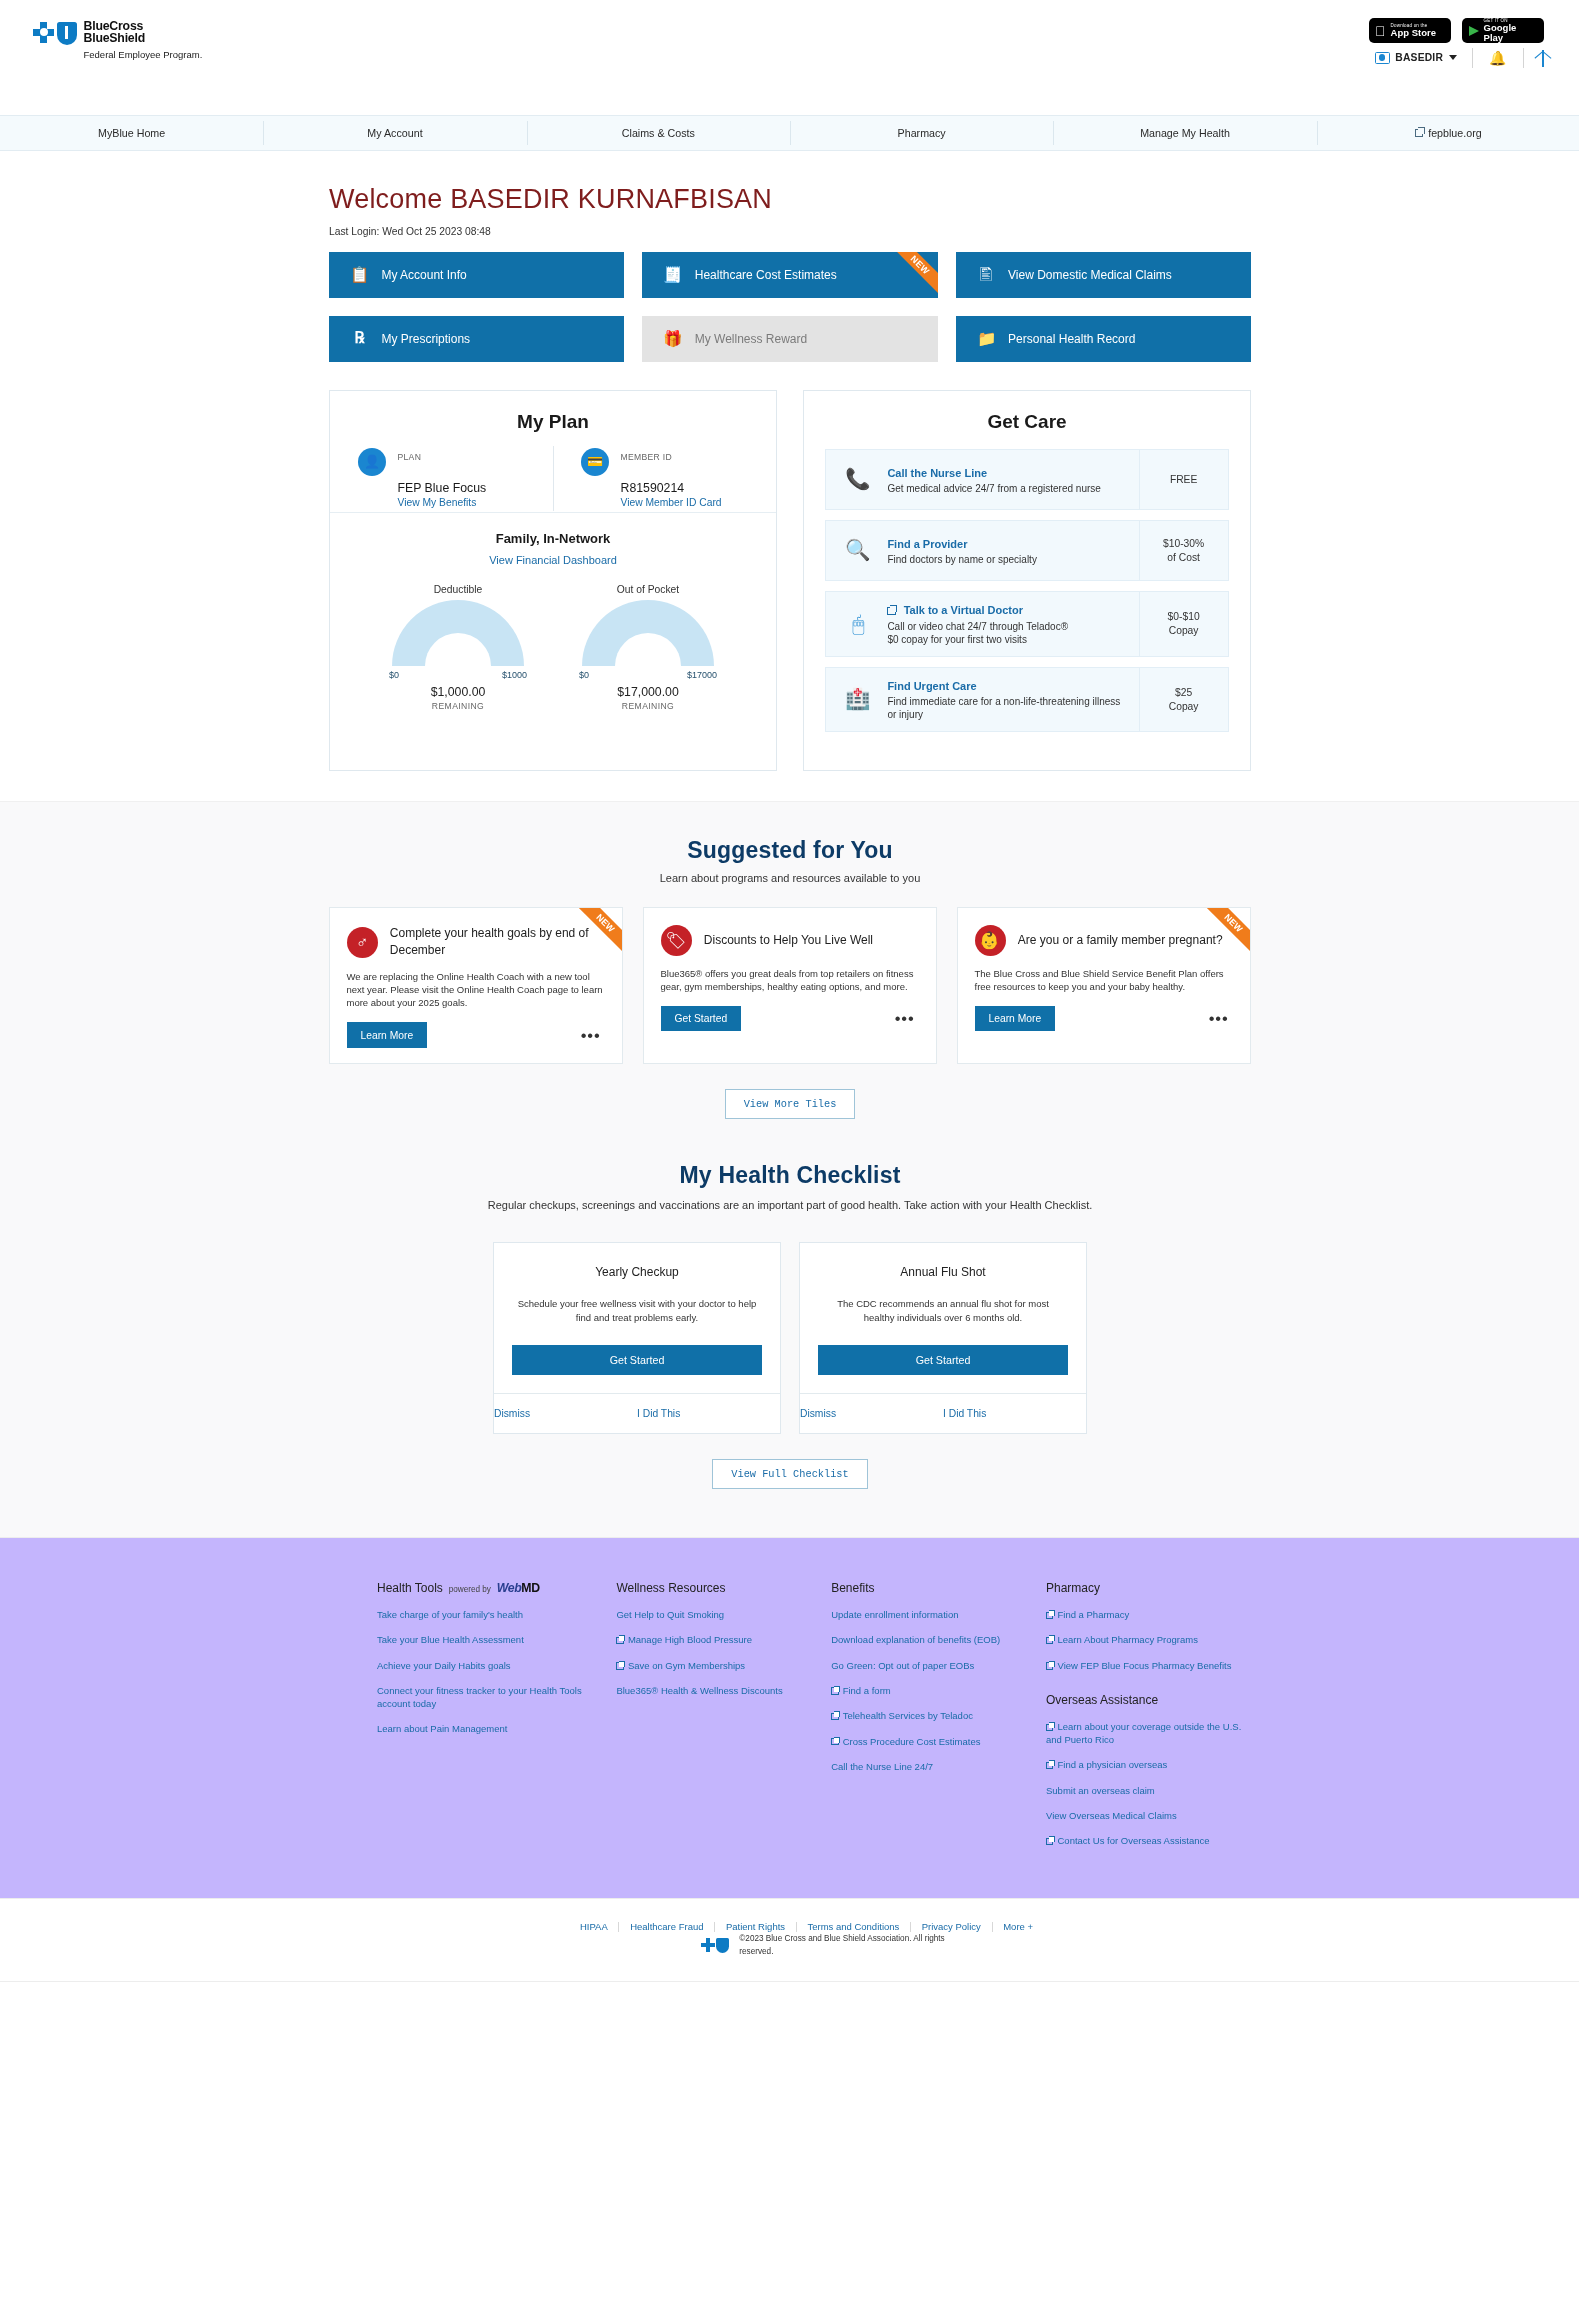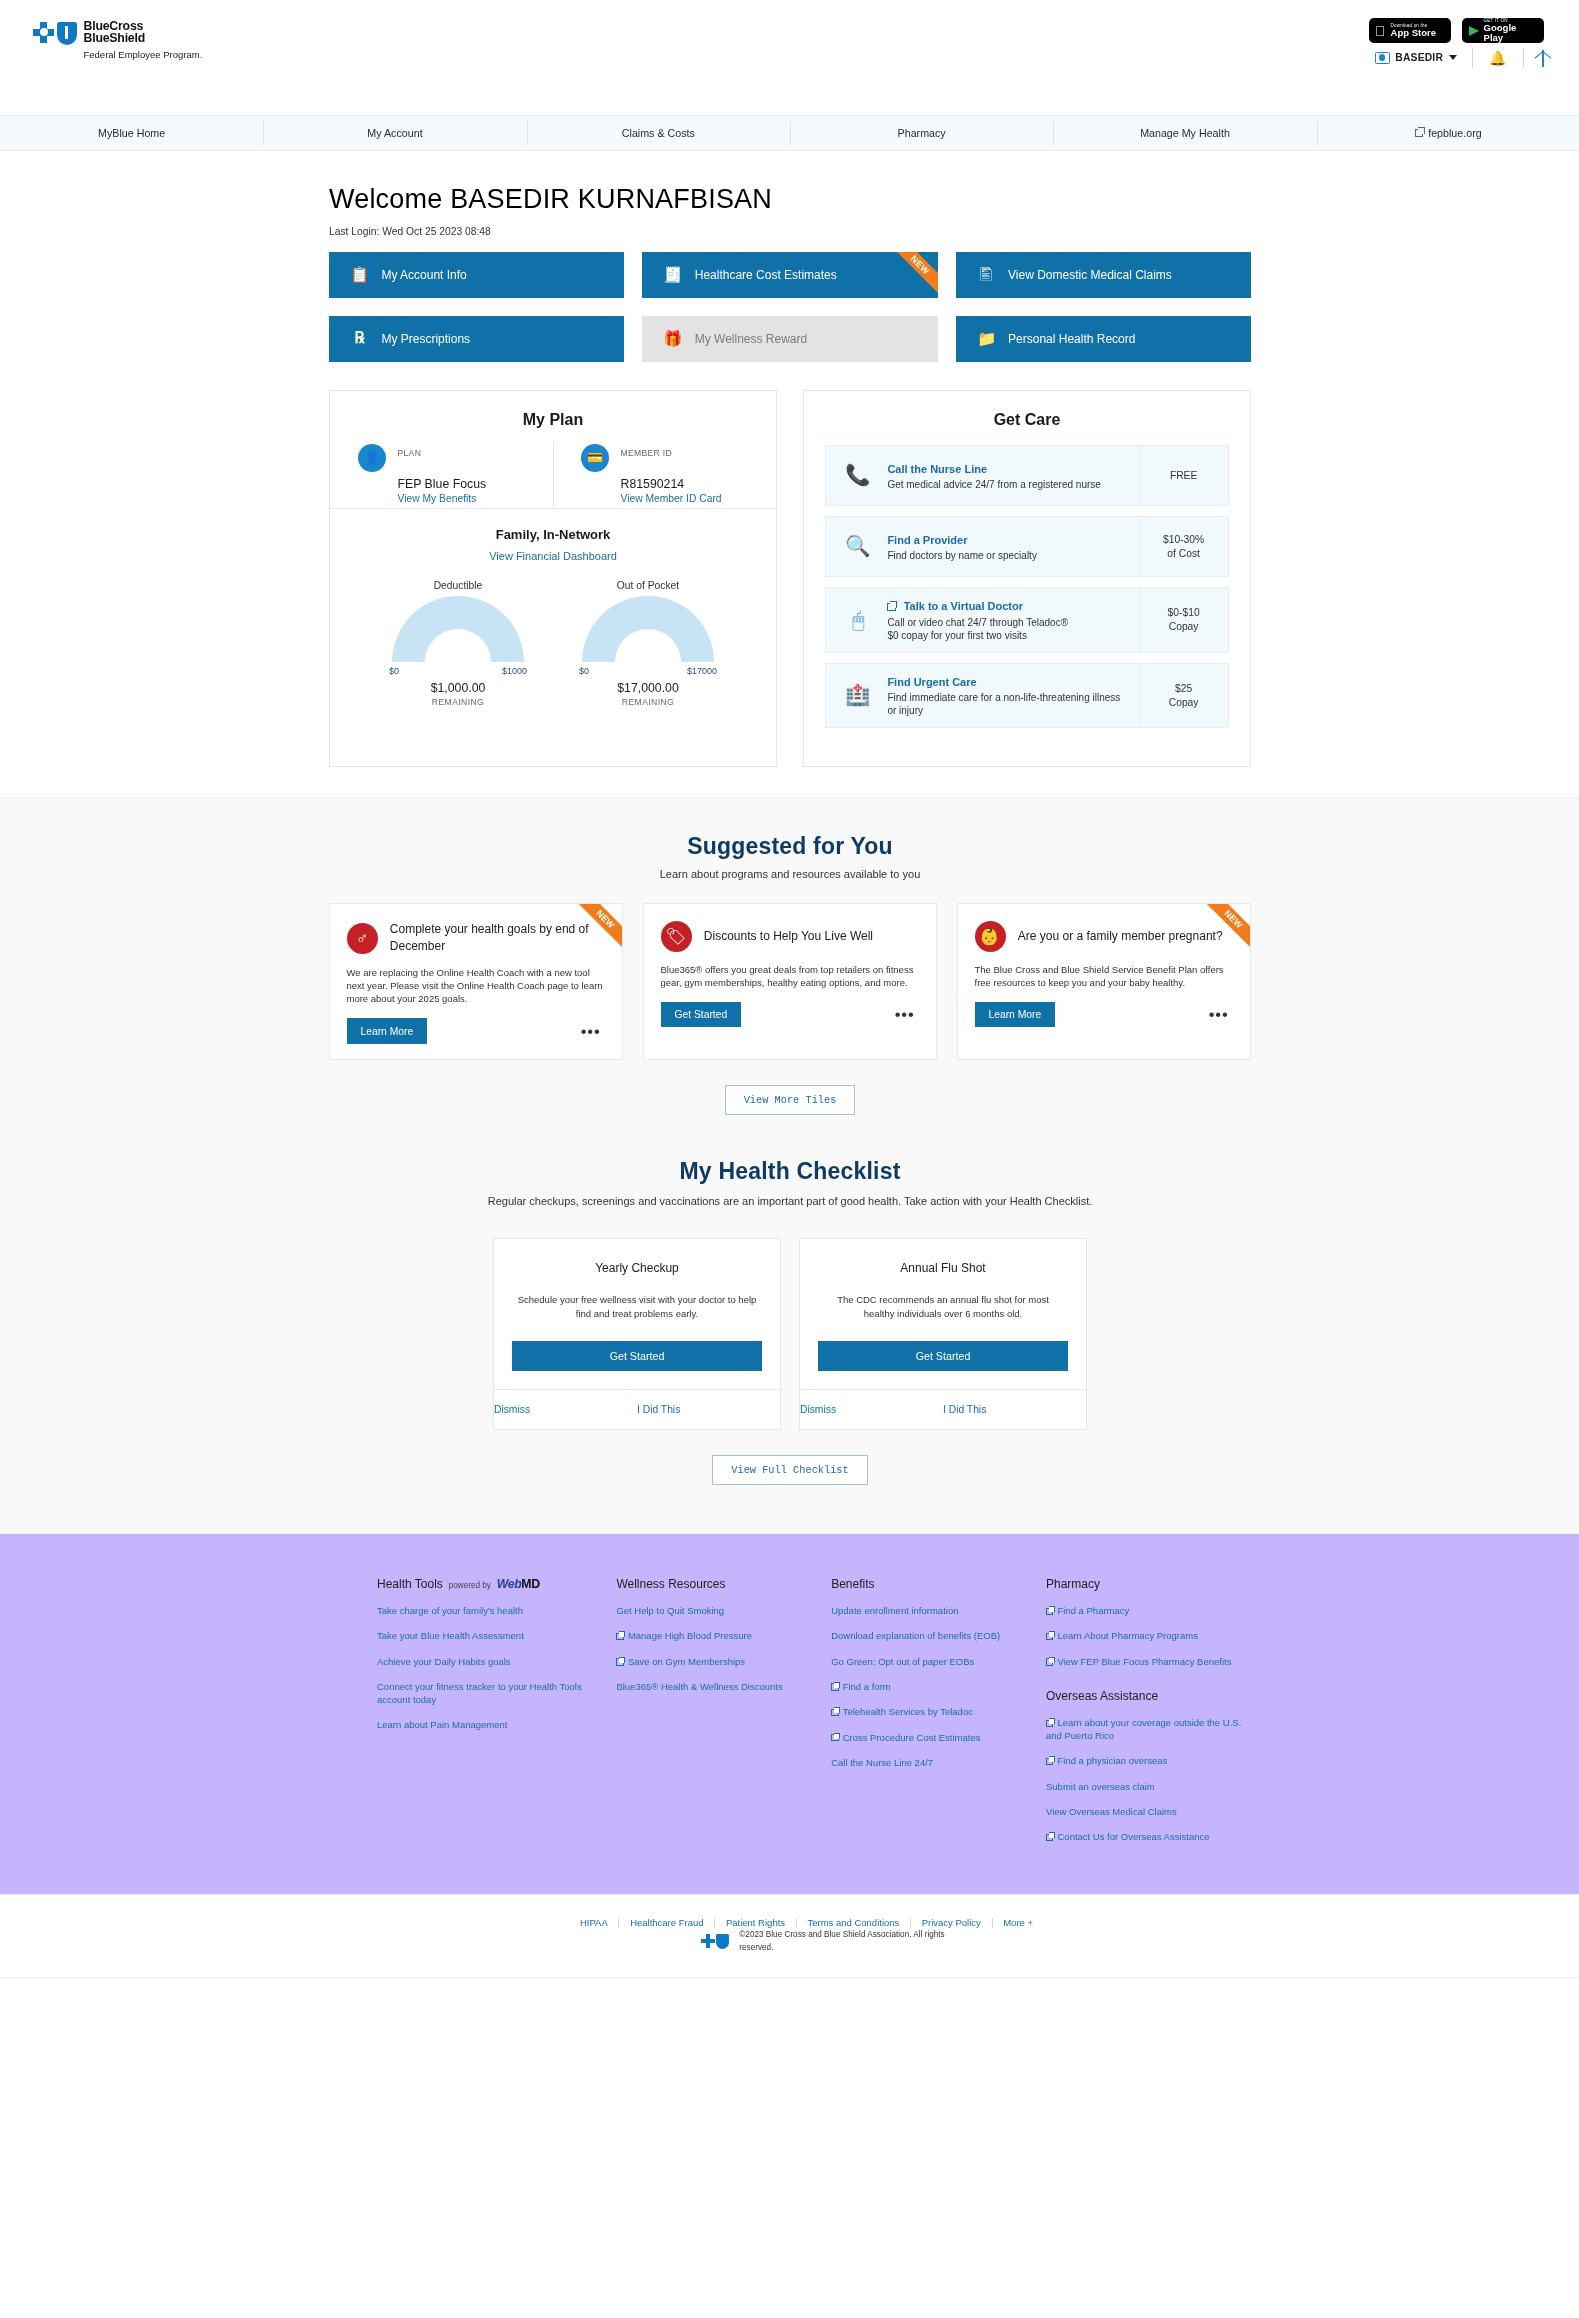--- a/index.html
+++ b/index.html
@@ -52,36 +52,36 @@
   .mainnav { display:flex; background:#f4fafd; border-top:0.8px solid #e2ecf2; border-bottom:0.8px solid #e2ecf2; height:36px; }
   .mainnav .navitem { flex:1; display:flex; align-items:center; justify-content:center;
       font-size:10.7px; color:#2a2a2a; position:relative; cursor:pointer; }
   .mainnav .navitem + .navitem:before { content:""; position:absolute; left:0; top:5px; bottom:5px; width:0.8px; background:#dbe7ee;}
   .ext-ic { display:inline-block; width:8.2px; height:8.2px; border:1.2px solid #4a6a80; margin-right:5px; position:relative; vertical-align:-0.8px;}
   .ext-ic:after { content:""; position:absolute; right:-2.5px; top:-2.5px; width:5.8px; height:5.8px;
       border-top:1.2px solid #4a6a80; border-right:1.2px solid #4a6a80; background:#f4fafd;}
 
   
   .wrap { width:922px; margin:0 auto; }
-  .welcome { font-size:27px; font-weight:normal; color:#000000; padding-top:33px; letter-spacing:0.2px;}
+  .welcome { font-size:27px; font-weight:normal; color:#7f1d1d; padding-top:33px; letter-spacing:0.2px;}
   .lastlogin { font-size:10.3px; color:#333; margin-top:10.7px; }
 
   
   .tiles { display:grid; grid-template-columns:repeat(3,1fr); gap:18px 18px; margin-top:15px; }
   .tile { background:#1070a8; color:#fff; height:46px; display:flex; align-items:center;
       padding-left:21.4px; gap:13px; font-size:12px; position:relative; overflow:hidden; cursor:pointer;}
   .tile.disabled { background:#e3e3e3; color:#7b7b7b; }
   .tile .ic { font-size:15.6px; line-height:1; width:18px; text-align:center;}
   .ribbon { position:absolute; right:-25.5px; top:6.6px; width:86px; background:#f07c1b; color:#fff;
       font-size:9px; font-weight:bold; text-align:center; transform:rotate(45deg); line-height:14px; letter-spacing:0.4px;}
 
   
   .cards2 { display:grid; grid-template-columns:1fr 1fr; gap:26px; margin-top:28px; padding-bottom:30px;}
   .card { border:0.8px solid #dfe8ee; background:#fff; }
-  .card-title { text-align:center; font-size:16px; font-weight:bold; color:#1a1a1a; padding:20px 0 15px;}
+  .card-title { text-align:center; font-size:19px; font-weight:bold; color:#1a1a1a; padding:20px 0 15px;}
 
   .plan-row { display:flex; border-bottom:0.8px solid #e6eef3; padding:0 0 4px 0;justify-content:center; }
   .plan-half { flex:1; display:flex; gap:11.5px; padding-left:28px; position:relative;}
   .plan-half + .plan-half:before { content:""; position:absolute; left:0; top:-1.6px; bottom:-3.3px; width:0.8px; background:#e0e8ee;}
   .circ { width:28px; height:28px; border-radius:50%; background:#1a86d0; color:#fff;
       display:flex; align-items:center; justify-content:center; font-size:13px; flex:none;}
   .plan-lbl { font-size:8.6px; color:#666; letter-spacing:0.3px; }
   .plan-val { font-size:12.3px; color:#1a1a1a; margin-top:18px; }
   .plan-link { font-size:10.3px; color:#1a6ca8; margin-top:2.5px; display:block;}
 

